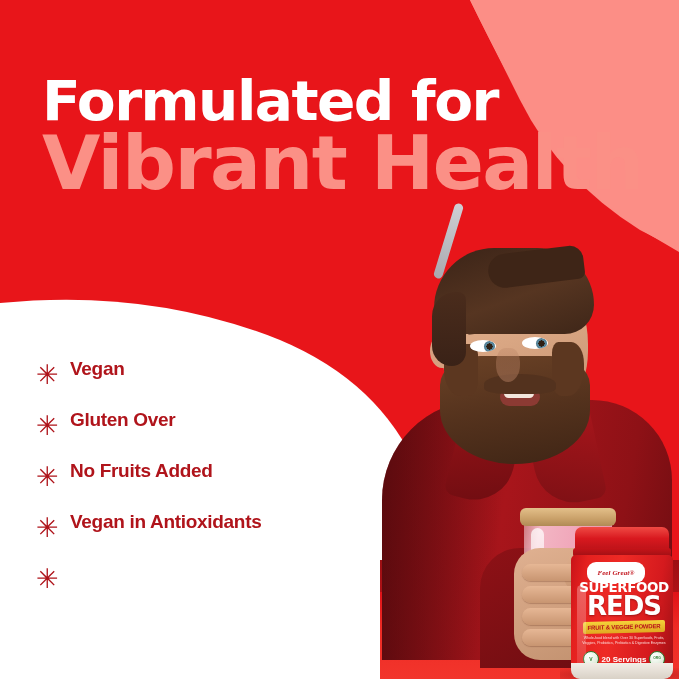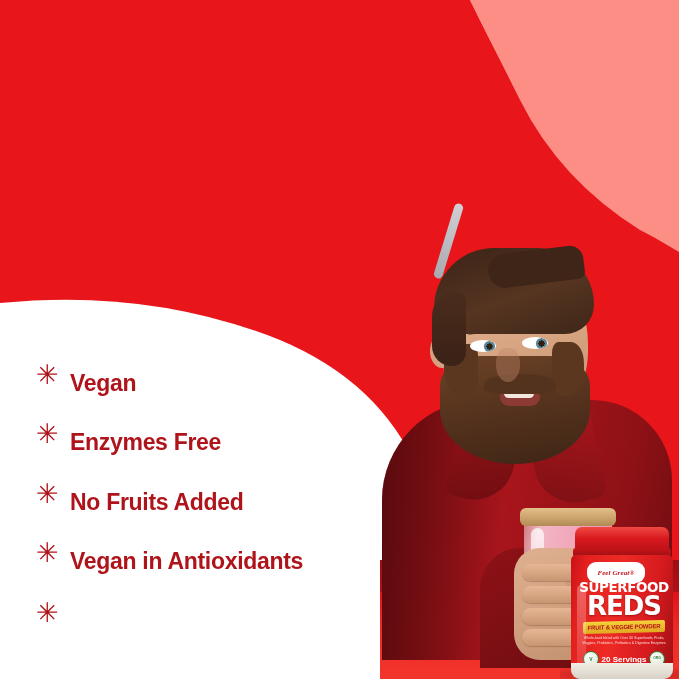--- a/index.html
+++ b/index.html
@@ -31,24 +31,23 @@
   
   .bullets { position:absolute; left:36px; top:358px; z-index:7; width:380px; }
   .bullet-row { display:flex; align-items:flex-start; margin-bottom:21px; }
   .bullet-row:last-child { margin-bottom:0; }
   .ast {
     color:#AE1219; font-size:27px; line-height:1;
     width:34px; flex:0 0 34px; text-align:left;
     margin-top:3px; font-family:"DejaVu Sans", sans-serif;
   }
   .btxt {
-    color:#B0141B; font-size:23px; font-weight:bold;
+    color:#B0141B; font-size:19px; font-weight:bold;
     line-height:1.15; letter-spacing:-0.3px;
     font-family:"Liberation Sans", sans-serif;
-    margin-top:12px;
   }
 
   
   .table-surface {
     position:absolute; left:380px; top:592px; width:299px; height:87px;
     background:linear-gradient(180deg,#E01218 0%,#EE2A24 40%,#F2352C 100%);
     z-index:3;
   }
   .table-back {
     position:absolute; left:380px; top:560px; width:299px; height:42px;
@@ -333,29 +332,33 @@
 
   <svg class="blob-svg" viewBox="0 0 679 679">
     <path d="M679,0 L679,250 L640,230 Q560,180 520,100 Q490,40 470,0 Z" fill="#FC8E86"></path>
     <path d="M470,0 Q492,46 524,104 Q566,182 645,232 L679,252 L679,0 Z" fill="#FC8E86"></path>
   </svg>
 
   <svg class="wave-svg" viewBox="0 0 679 679">
     <path d="M0,303 Q150,288 280,340 Q380,382 418,470 Q452,556 436,679 L0,679 Z" fill="#FFFFFF"></path>
   </svg>
 
+  <div class="headline">
+    <div class="hl-line hl-1">Formulated for</div>
+    <div class="hl-line hl-2">Vibrant Health</div>
+  </div>
 
   <div class="bullets">
     <div class="bullet-row">
       <span class="ast">✳</span>
       <span class="btxt">Vegan</span>
     </div>
     <div class="bullet-row">
       <span class="ast">✳</span>
-      <span class="btxt">Enzymes Free</span>
+      <span class="btxt">Gluten Over</span>
     </div>
     <div class="bullet-row">
       <span class="ast">✳</span>
       <span class="btxt">No Fruits Added</span>
     </div>
     <div class="bullet-row">
       <span class="ast">✳</span>
       <span class="btxt">Vegan in Antioxidants</span>
     </div>
     <div class="bullet-row">

